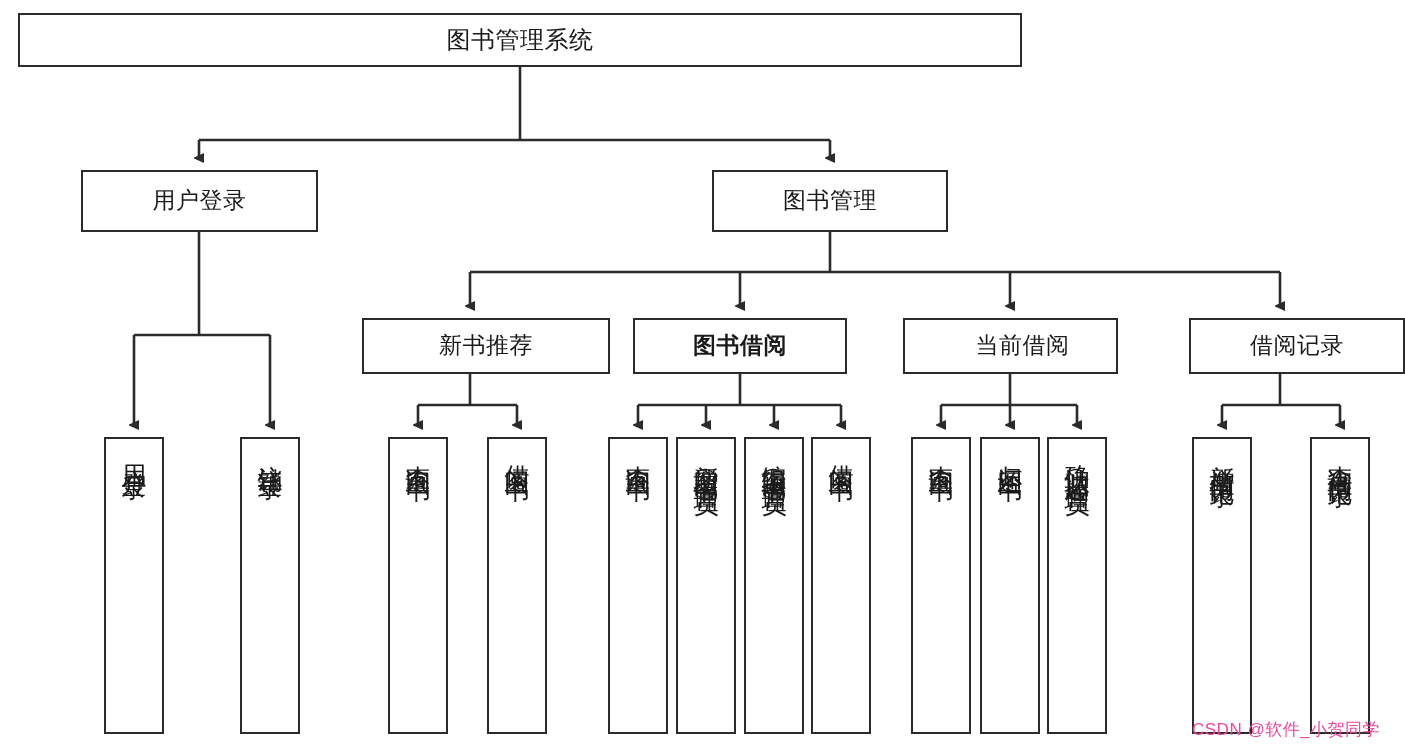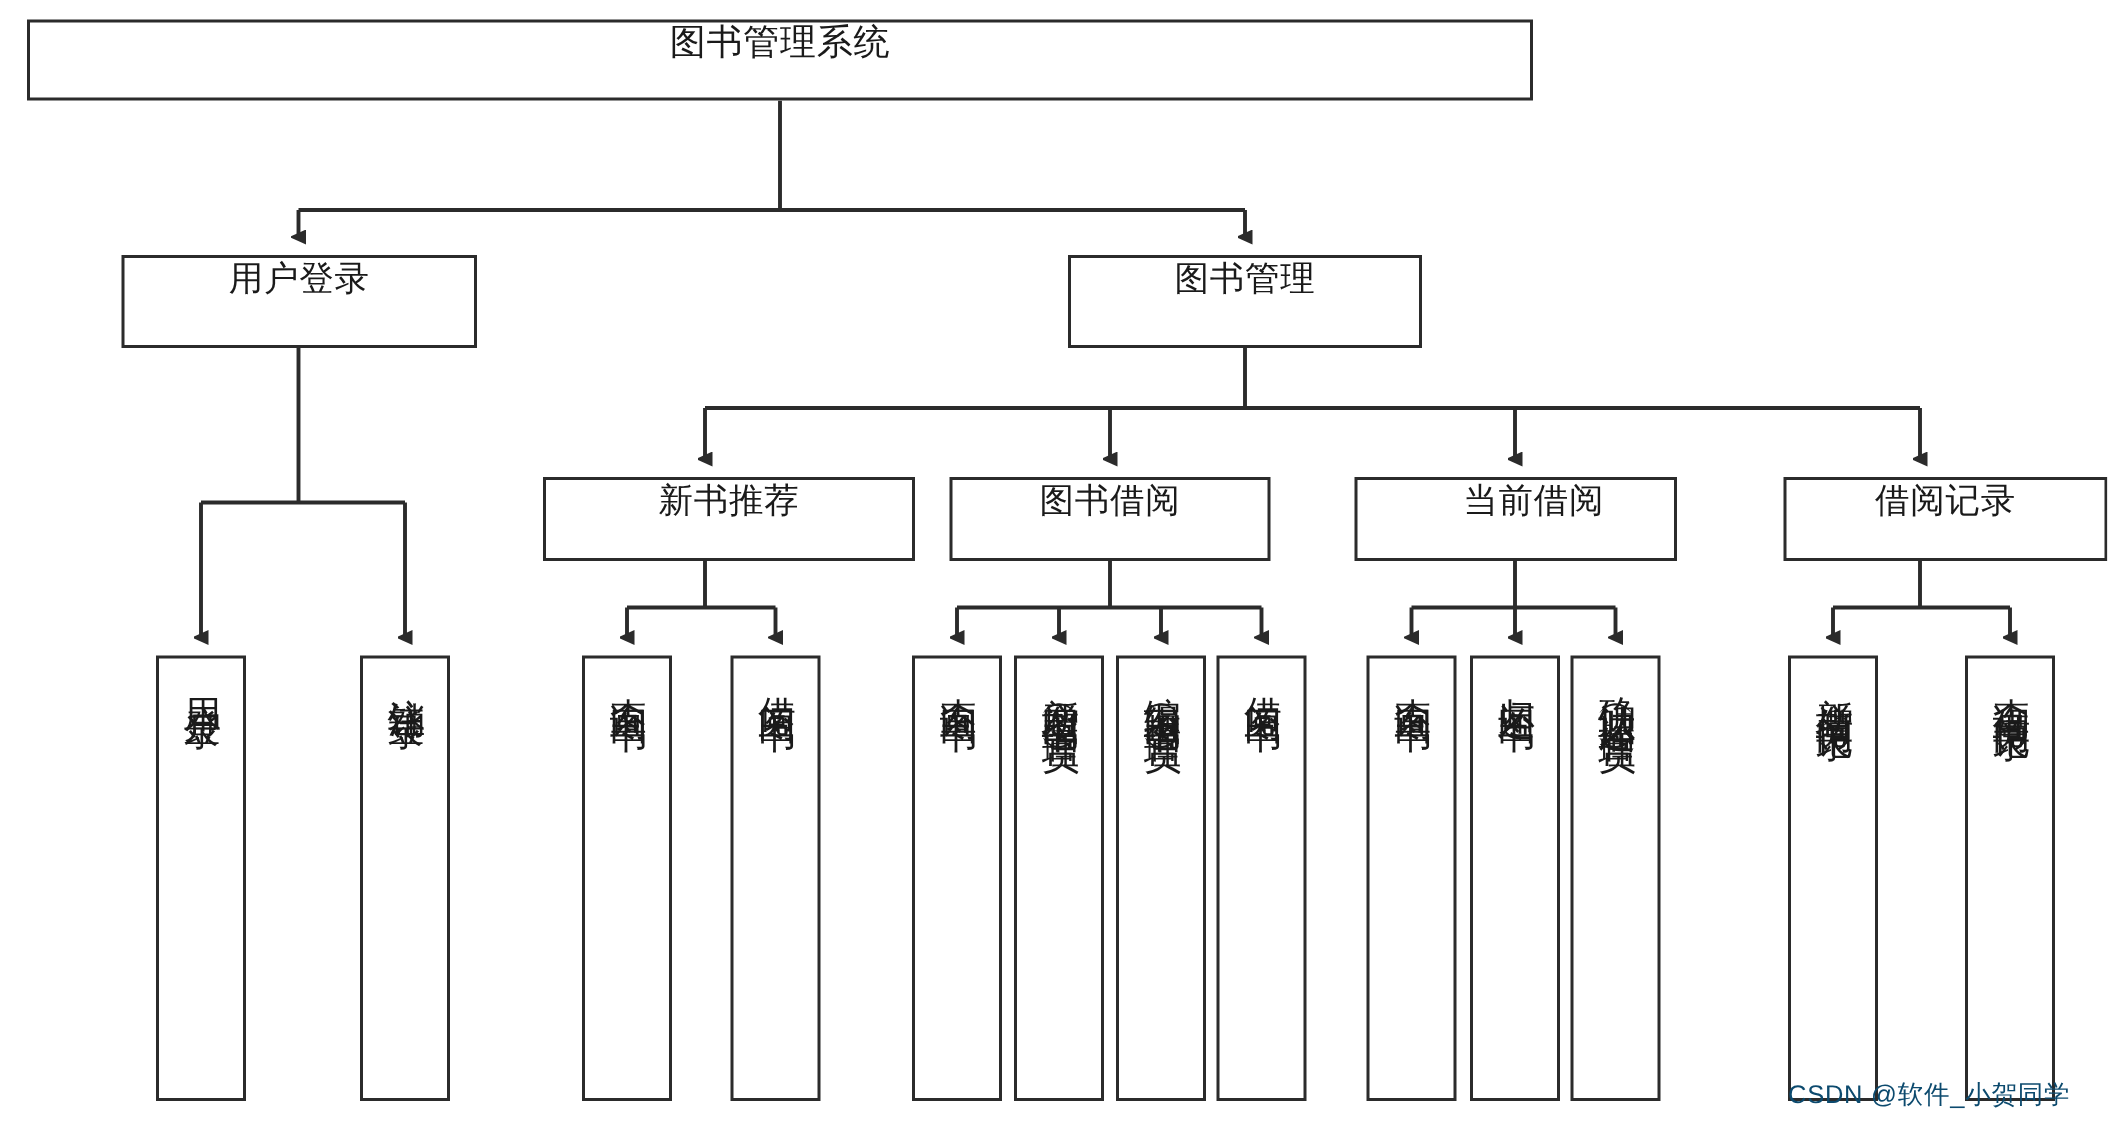--- a/index.html
+++ b/index.html
@@ -23,20 +23,21 @@
     width: 1405px;
     height: 747px;
     display: block;
   }
   .node-box {
     position: absolute;
     box-sizing: border-box;
     border: 2px solid #2b2b2b;
     background: #ffffff;
     display: flex;
+    align-items: center;
     justify-content: center;
     color: #1a1a1a;
   }
   .node-label {
     text-align: center;
     line-height: 1.18;
     letter-spacing: 0.5px;
     white-space: pre;
   }
   .node-box.horizontal .node-label {
@@ -53,21 +54,21 @@
     writing-mode: vertical-rl;
     text-orientation: upright;
     font-size: 25px;
     line-height: 1.0;
     letter-spacing: 4px;
     white-space: nowrap;
   }
   .watermark {
     position: absolute;
     font-size: 17px;
-    color: #0c4a6e;
+    color: #ec4899;
     letter-spacing: 0.5px;
     white-space: nowrap;
     pointer-events: none;
   }
 </style>
 </head>
 <body>
 
 <div id="diagram-root">
 
@@ -130,21 +131,21 @@
   </div>
 
   <div class="node-box horizontal" style="left:712px; top:170px; width:236px; height:62px;">
     <span class="node-label">图书管理</span>
   </div>
 
   <div class="node-box horizontal" style="left:362px; top:318px; width:248px; height:56px;">
     <span class="node-label">新书推荐</span>
   </div>
 
-  <div class="node-box horizontal" style="left:633px; top:318px; width:214px; height:56px;">
+  <div class="node-box horizontal" style="left:633px; top:318px; width:214px; height:56px;font-weight:bold;">
     <span class="node-label">图书借阅</span>
   </div>
 
   <div class="node-box horizontal" style="left:903px; top:318px; width:215px; height:56px;padding-left:24px;">
     <span class="node-label">当前借阅</span>
   </div>
 
   <div class="node-box horizontal" style="left:1172px; top:318px; width:216px; height:56px;margin-left:17px;">
     <span class="node-label">借阅记录</span>
   </div>

